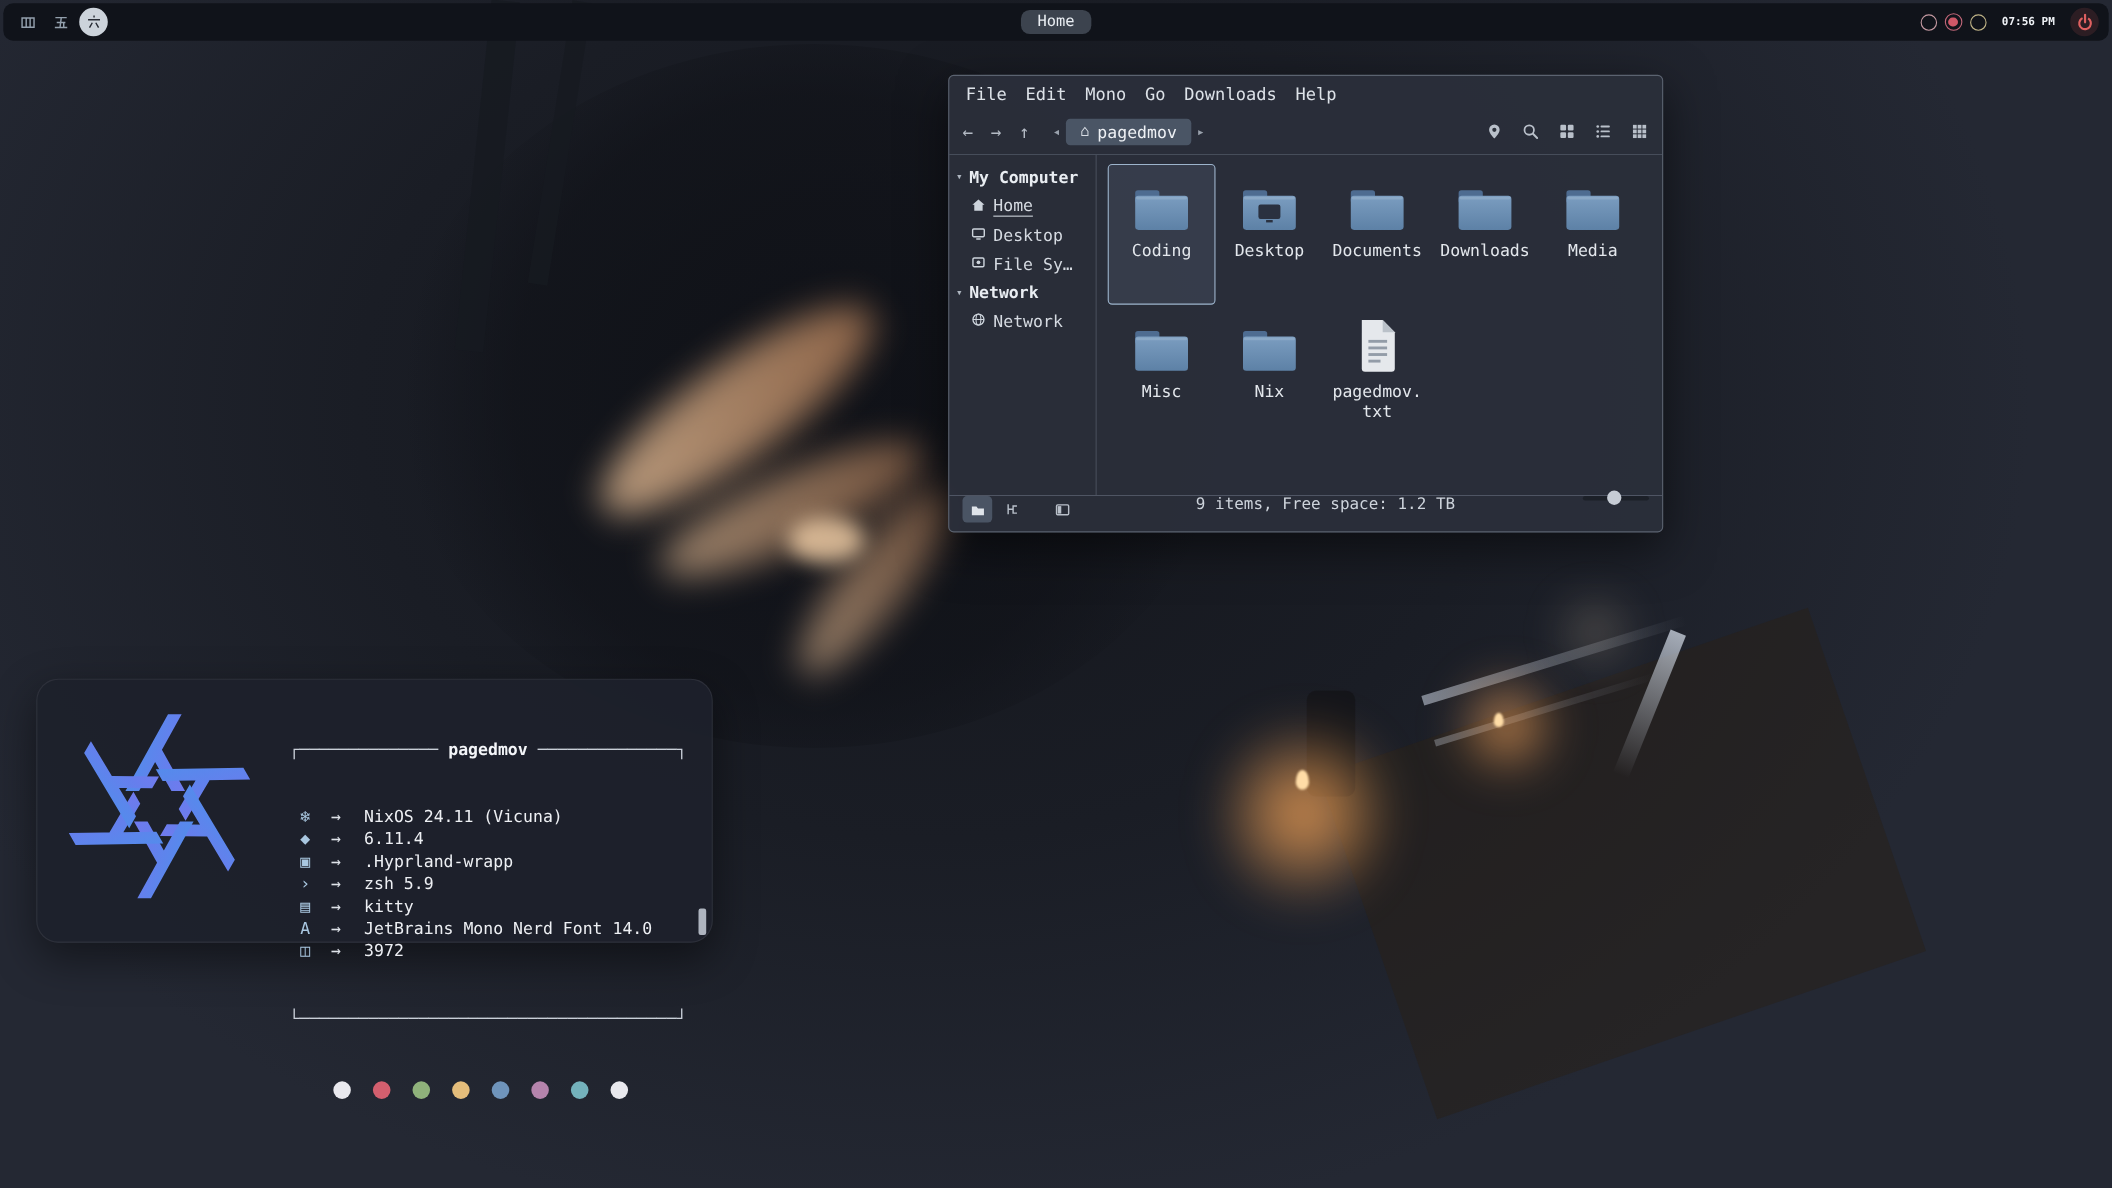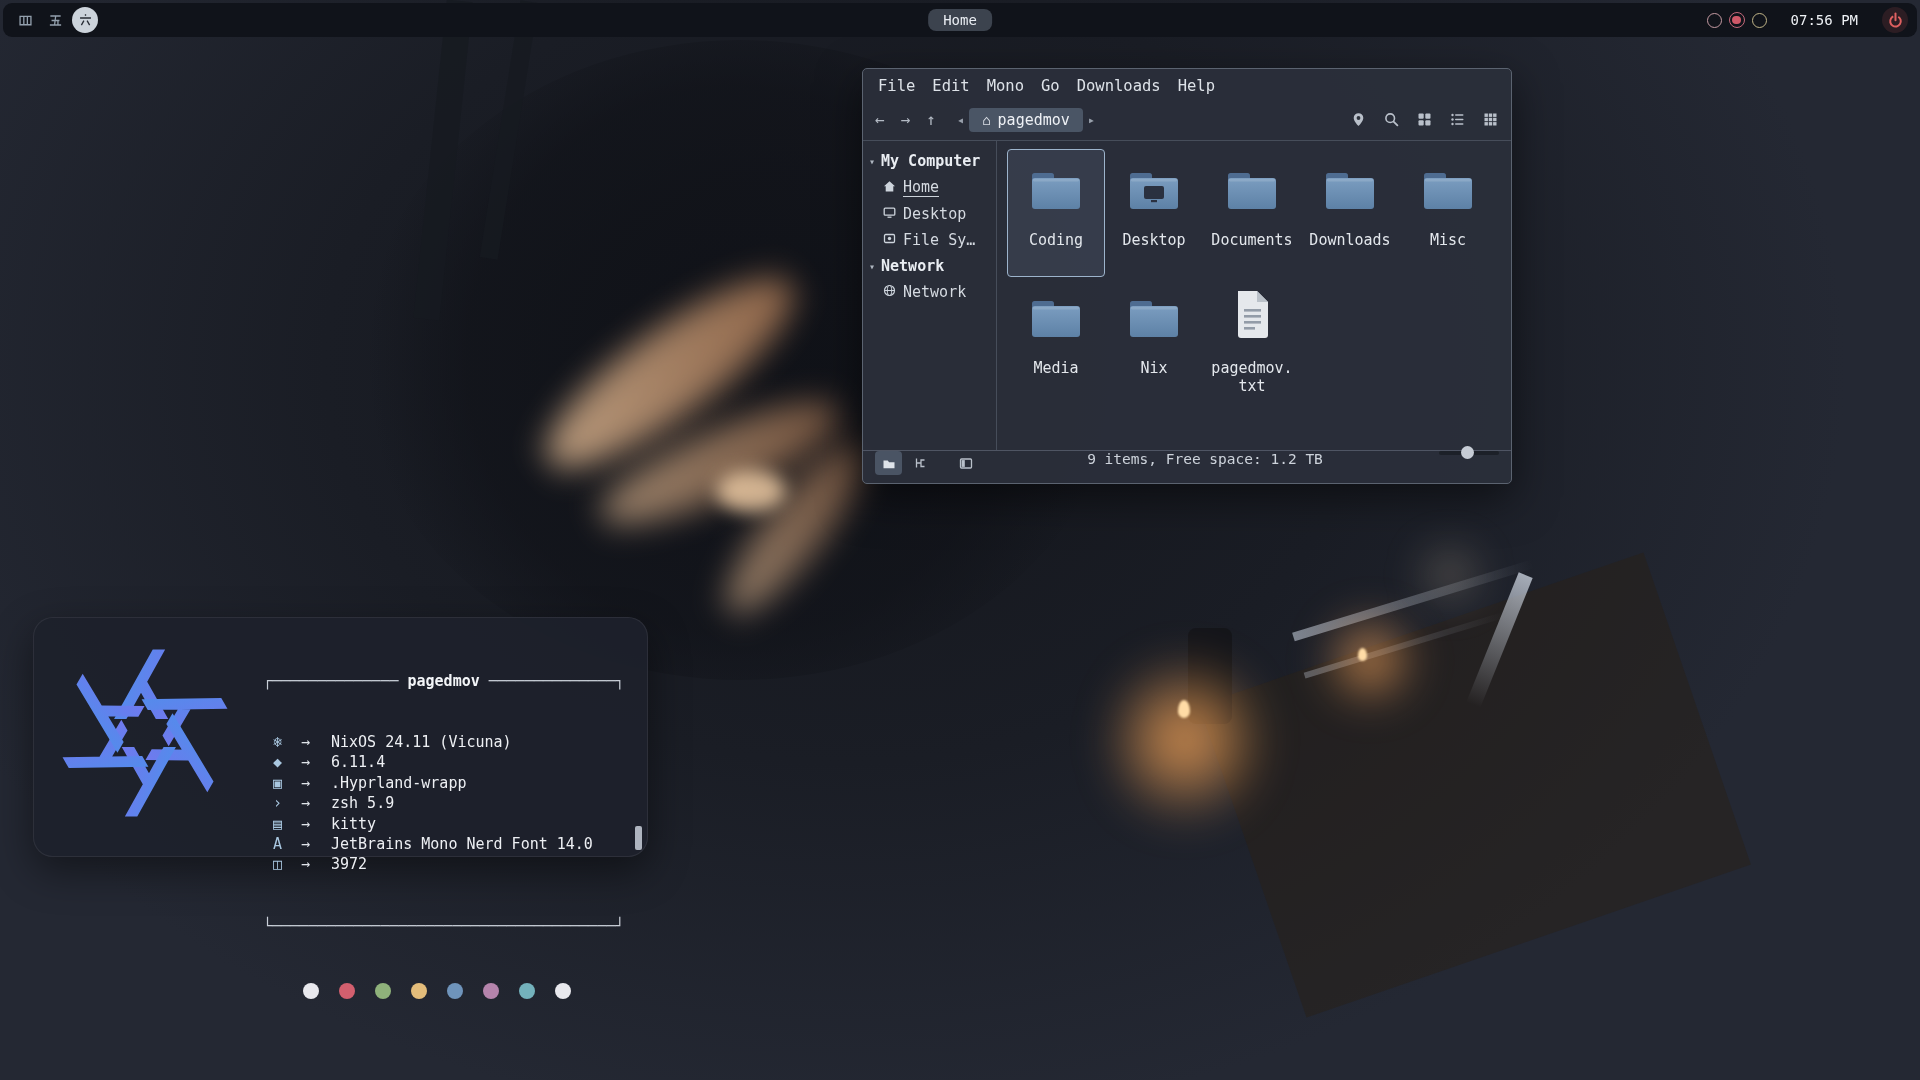--- a/index.html
+++ b/index.html
@@ -38,21 +38,21 @@
   .topbar{position:absolute;left:3px;top:3px;right:3px;height:34px;background:#10131a;border-radius:9px;
       display:flex;align-items:center;z-index:20}
   .ws{display:flex;align-items:center;gap:4px;padding-left:9px}
   .wsitem{width:26px;height:26px;display:flex;align-items:center;justify-content:center;color:#93a0ad;cursor:default}
   .wsitem.active{background:#ccd3db;border-radius:50%;color:#272c35}
   .title-pill{position:absolute;left:50%;transform:translateX(-50%);background:#3c434e;color:#eaeef3;
       font-size:14px;padding:3px 15px;border-radius:8px}
   .tright{position:absolute;right:9px;display:flex;align-items:center;gap:9px}
   .ring{width:15px;height:15px;border-radius:50%;border:1.8px solid #aaa;position:relative;display:inline-block}
   .ring.dot::after{content:"";position:absolute;inset:2.6px;border-radius:50%;background:var(--dotc,#cf5868)}
-  .clock{font-size:14px;font-weight:normal;color:#eef1f5;margin:0 15px}
+  .clock{font-size:10px;font-weight:bold;color:#eef1f5;margin:0 5px}
   .power{width:26px;height:26px;border-radius:50%;background:rgba(220,95,95,.14);display:flex;align-items:center;justify-content:center}
 
   
   .fm{position:absolute;left:862px;top:68px;width:650px;height:416px;background:rgba(42,47,58,.94);
       border:1px solid #5b6370;border-radius:5px;box-shadow:0 14px 44px rgba(0,0,0,.5);
       display:flex;flex-direction:column;z-index:10;font-size:15px}
   .fm-menubar{display:flex;gap:17px;padding:8px 15px 5px;color:#dde2e8;font-size:15.5px;height:34px}
   .fm-menu-item{cursor:default}
   .fm-toolbar{display:flex;align-items:center;height:38px;padding:0 12px 4px;border-bottom:1px solid rgba(95,103,118,.55)}
   .navbtns{display:flex;gap:16px;font-size:16px;color:#b3bac4;margin-right:16px}
@@ -67,21 +67,21 @@
   .side-header{display:flex;align-items:center;gap:6px;padding:4px 6px;color:#e9edf2;font-weight:bold}
   .tri{color:#aeb6c0;font-size:10px}
   .side-item{display:flex;align-items:center;gap:7px;padding:4px 6px 4px 20px;color:#d5dae1}
   .side-item .lbl{white-space:nowrap}
   .side-item.sel .lbl{border-bottom:1px solid #ccd3db}
   .fm-main{flex:1;display:flex;flex-wrap:wrap;align-content:flex-start;padding:8px 10px}
   .fcell{width:98px;height:128px;display:flex;flex-direction:column;align-items:center;padding-top:11px;
       border:1px solid transparent;border-radius:4px}
   .fcell.sel{border-color:#9db4cc;background:rgba(150,175,205,.12)}
   .ficon{height:52px;display:flex;align-items:flex-end}
-  .flabel{margin-top:18px;font-size:15px;line-height:18px;text-align:center;color:#e3e7ec;max-width:92px;overflow-wrap:break-word}
+  .flabel{margin-top:6px;font-size:15px;line-height:18px;text-align:center;color:#e3e7ec;max-width:92px;overflow-wrap:break-word}
   .fm-status{height:33px;display:flex;gap:6px;padding:0 12px;border-top:1px solid rgba(95,103,118,.7)}
   .sbtn{width:27px;height:24px;display:flex;align-items:center;justify-content:center;border-radius:4px}
   .sbtn.active{background:#4a5464}
   .sbtn.gap{margin-left:15px}
   .status-text{flex:1;text-align:center;color:#cdd3db;font-size:14.5px}
   .slider{width:60px;height:4px;background:#1c2028;border-radius:2px;position:relative;margin-left:8px}
   .knob{position:absolute;left:22px;top:-5px;width:13px;height:13px;border-radius:50%;background:#c6ccd5}
 
   
   .fetch{position:absolute;left:33px;top:617px;width:615px;height:240px;background:rgba(29,33,43,.92);
@@ -322,31 +322,31 @@
           <div class="flabel">Downloads</div>
         </div>
         <div class="fcell">
           <div class="ficon">
             <svg width="54" height="44" viewBox="0 0 54 44">
               <rect x="3" y="4" width="22" height="12" rx="2.5" fill="#4e6c91"></rect>
               <rect x="3" y="9" width="48" height="31" rx="3" fill="url(#gfold)"></rect>
               <rect x="3.8" y="9.8" width="46.4" height="2.6" rx="1.3" fill="rgba(255,255,255,0.14)"></rect>
             </svg>
           </div>
+          <div class="flabel">Media</div>
+        </div>
+        <div class="fcell">
+          <div class="ficon">
+            <svg width="54" height="44" viewBox="0 0 54 44">
+              <rect x="3" y="4" width="22" height="12" rx="2.5" fill="#4e6c91"></rect>
+              <rect x="3" y="9" width="48" height="31" rx="3" fill="url(#gfold)"></rect>
+              <rect x="3.8" y="9.8" width="46.4" height="2.6" rx="1.3" fill="rgba(255,255,255,0.14)"></rect>
+            </svg>
+          </div>
           <div class="flabel">Misc</div>
-        </div>
-        <div class="fcell">
-          <div class="ficon">
-            <svg width="54" height="44" viewBox="0 0 54 44">
-              <rect x="3" y="4" width="22" height="12" rx="2.5" fill="#4e6c91"></rect>
-              <rect x="3" y="9" width="48" height="31" rx="3" fill="url(#gfold)"></rect>
-              <rect x="3.8" y="9.8" width="46.4" height="2.6" rx="1.3" fill="rgba(255,255,255,0.14)"></rect>
-            </svg>
-          </div>
-          <div class="flabel">Media</div>
         </div>
         <div class="fcell">
           <div class="ficon">
             <svg width="54" height="44" viewBox="0 0 54 44">
               <rect x="3" y="4" width="22" height="12" rx="2.5" fill="#4e6c91"></rect>
               <rect x="3" y="9" width="48" height="31" rx="3" fill="url(#gfold)"></rect>
               <rect x="3.8" y="9.8" width="46.4" height="2.6" rx="1.3" fill="rgba(255,255,255,0.14)"></rect>
             </svg>
           </div>
           <div class="flabel">Nix</div>

